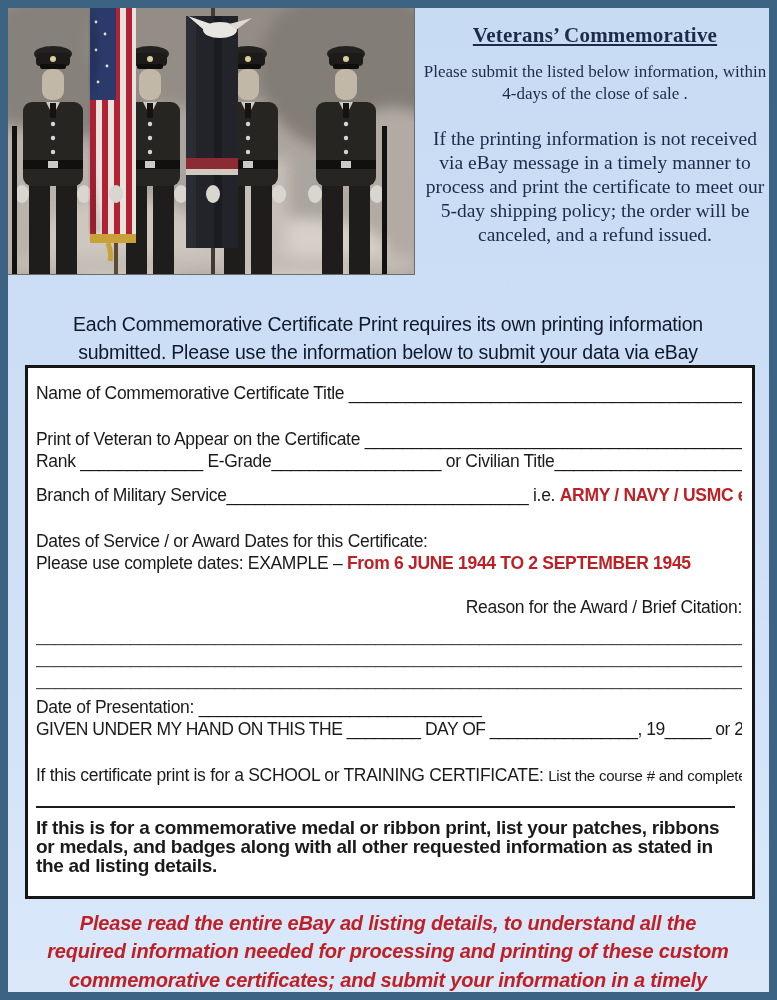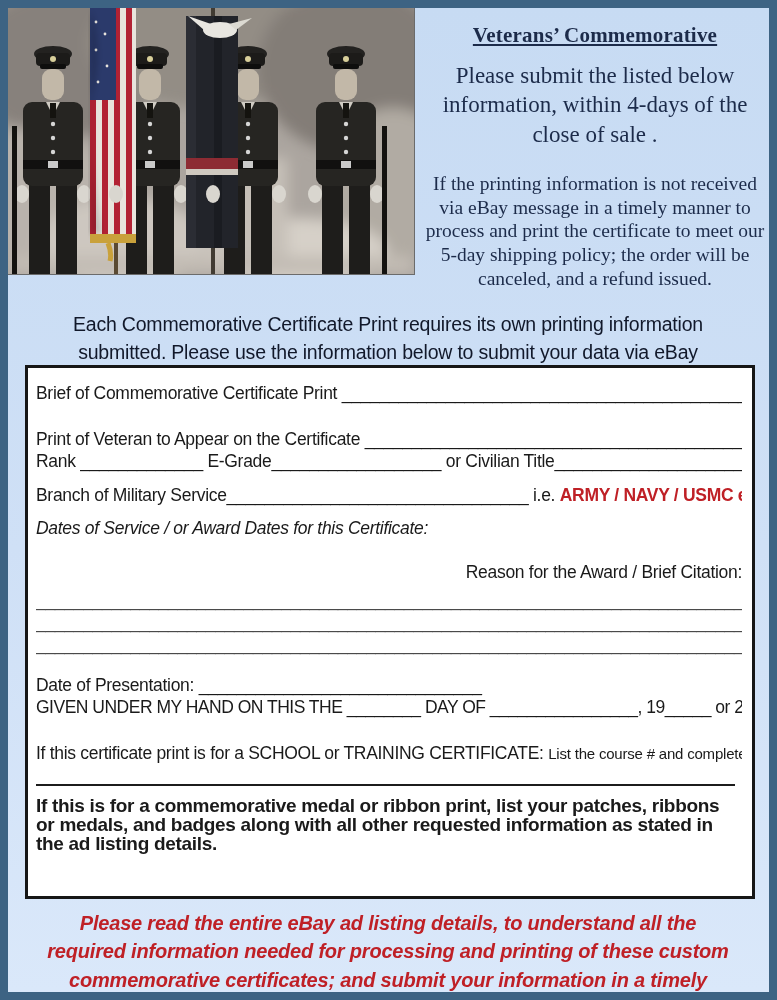--- a/index.html
+++ b/index.html
@@ -7,21 +7,21 @@
     position:relative;width:777px;height:1000px;box-sizing:border-box;
     border:8px solid #3d6383;
     background:linear-gradient(180deg,#c7dbf3 0%,#cfe0f6 55%,#dae8fa 100%);
     overflow:hidden;
     font-family:"Liberation Sans",sans-serif;
   }
   .photo{position:absolute;left:0;top:0;width:406px;height:266px;outline:1px solid #6b6b6b;}
   .head-col{position:absolute;left:412px;top:14px;width:350px;text-align:center;
     color:#1c2b4a;font-family:"Liberation Serif",serif;}
   .title{font-size:21px;font-weight:bold;text-decoration:underline;line-height:1.25;letter-spacing:.2px;}
-  .deadline{font-size:23px;line-height:1.27;margin-top:13px;}
+  .deadline{font-size:17px;line-height:1.27;margin-top:13px;}
   .policy{font-size:19.5px;line-height:1.22;margin-top:23px;}
   .intro{position:absolute;left:30px;top:303px;width:700px;text-align:center;
     font-size:19.5px;line-height:1.42;color:#11182a;letter-spacing:-0.2px;}
   .formbox{
     position:absolute;left:17px;top:357px;width:730px;height:534px;box-sizing:border-box;
     background:#ffffff;border:3px solid #161616;padding:6px 10px 4px 8px;
     color:#1a1a1a;font-size:17.5px;letter-spacing:-0.3px;
   }
   .fline{line-height:22px;white-space:nowrap;overflow:hidden;}
   .blank{color:#1a1a1a;}
@@ -185,43 +185,46 @@
     </div>
     <div class="deadline">Please submit the listed below information, within 4-days of the close of sale .</div>
     <div class="policy">If the printing information is not received via eBay message in a timely manner to process and print the certificate to meet our 5-day shipping policy; the order will be canceled, and a refund issued.</div>
   </div>
 
   <div class="intro">Each Commemorative Certificate Print requires its own printing information submitted. Please use the information below to submit your data via eBay message.</div>
 
   <div class="formbox">
 
     <div class="fline" style="margin-top:8px;">
-      <span>Brief of Commemorative Certificate Print </span><span class="blank">________________________________________________</span>
+      <span>Name of Commemorative Certificate Title </span><span class="blank">________________________________________________</span>
     </div>
 
     <div class="fline" style="margin-top:24px;">
       <span>Print of Veteran to Appear on the Certificate </span><span class="blank">_____________________________________________</span>
     </div>
 
     <div class="fline">
       <span>Rank </span><span class="blank">_____________</span><span> E-Grade</span><span class="blank">__________________</span><span> or Civilian Title</span><span class="blank">________________________</span>
     </div>
 
     <div class="fline" style="margin-top:12px;">
       <span>Branch of Military Service</span><span class="blank">________________________________</span><span> i.e. </span><span class="redtxt">ARMY / NAVY / USMC etc.</span>
     </div>
 
-    <div class="fline" style="margin-top:11px;font-style:italic;">Dates of Service / or Award Dates for this Certificate:</div>
+    <div class="fline" style="margin-top:24px;">Dates of Service / or Award Dates for this Certificate:</div>
+    <div class="fline">
+      <span>Please use complete dates: EXAMPLE – </span><span class="redtxt">From 6 JUNE 1944 TO 2 SEPTEMBER 1945</span>
+    </div>
 
     <div class="fline" style="margin-top:22px;text-align:right;">Reason for the Award / Brief Citation:</div>
     <div class="fline ruleline" style="margin-top:6px;">____________________________________________________________________________________</div>
     <div class="fline ruleline">____________________________________________________________________________________</div>
     <div class="fline ruleline">____________________________________________________________________________________</div>
 
-    <div class="fline" style="margin-top:19px;">
+    <div class="fline" style="margin-top:6px;">
       <span>Date of Presentation: </span><span class="blank">______________________________</span>
     </div>
     <div class="fline" style="letter-spacing:-0.5px;">
       <span>GIVEN UNDER MY HAND ON THIS THE </span><span class="blank">________</span><span> DAY OF </span><span class="blank">________________</span><span>, 19</span><span class="blank">_____</span><span> or 20</span>
     </div>
 
     <div class="fline" style="margin-top:24px;">
       <span>If this certificate print is for a SCHOOL or TRAINING CERTIFICATE: </span><span class="sub-small">List the course # and complete dates:</span>
     </div>
     <div class="writeline"></div>

